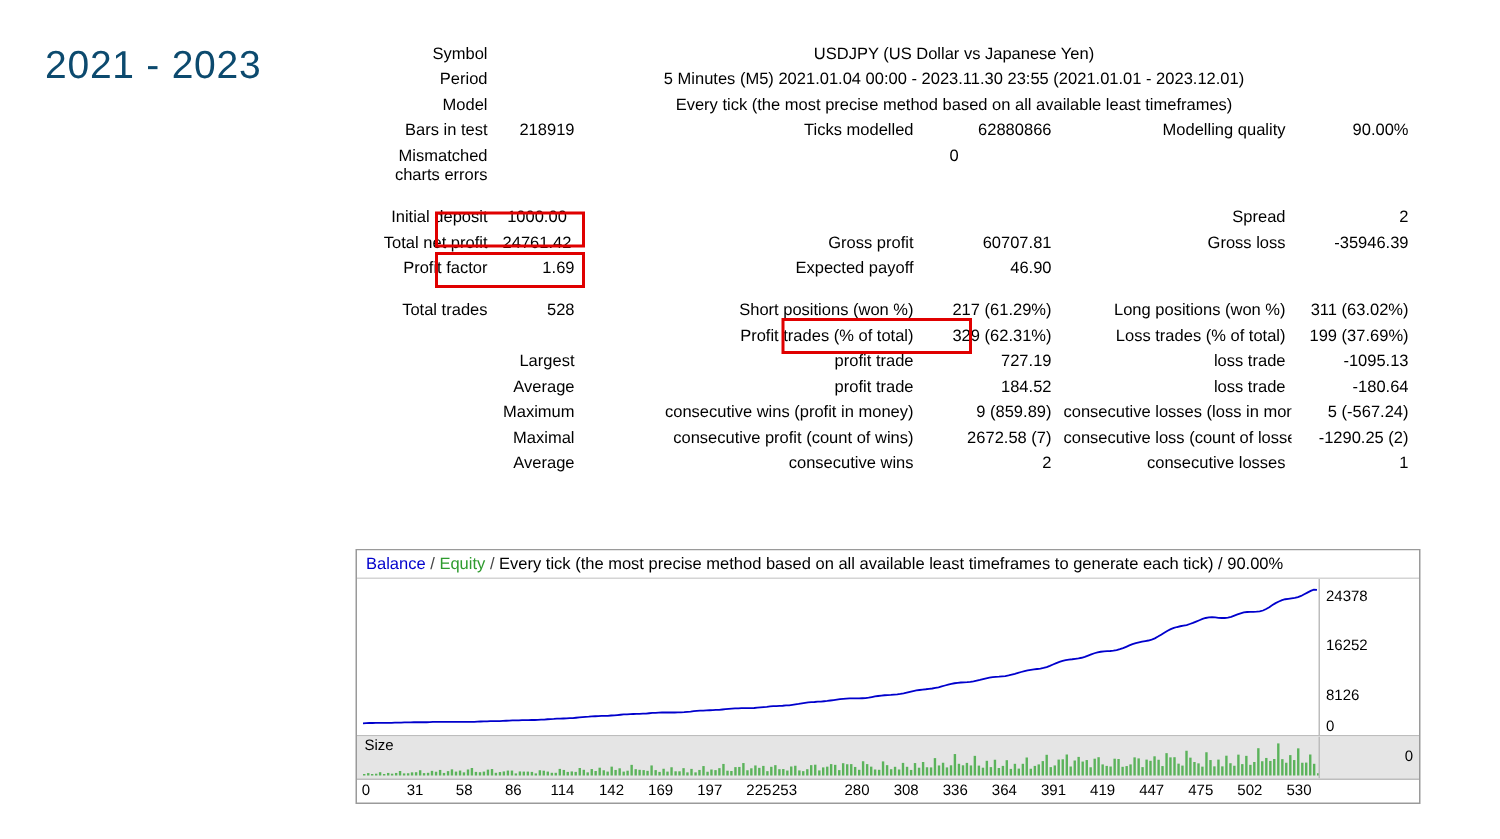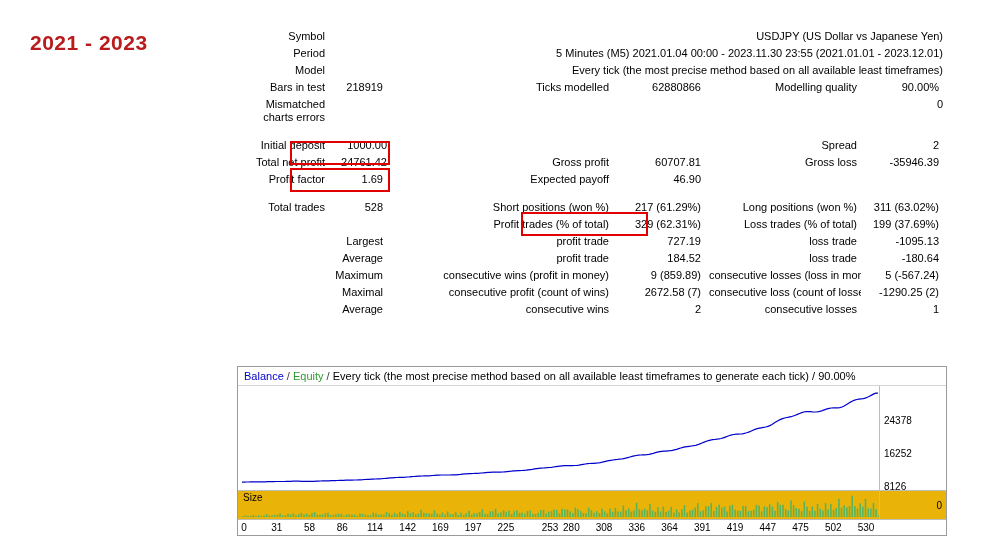--- a/index.html
+++ b/index.html
@@ -15,23 +15,23 @@
     color: #000000;
     overflow: hidden;
   }
 
   
   #headline {
     position: absolute;
     left: 30px;
     top: 28px;
     width: 195px;
-    color: #b91c1c;
-    font-weight: bold;
-    font-size: 21px;
+    color: #0c4a6e;
+    font-weight: normal;
+    font-size: 26px;
     line-height: 30px;
     letter-spacing: 0.5px;
   }
   #headline div { white-space: nowrap; }
 
   
   #report {
     position: absolute;
     left: 237px;
     top: 28px;
@@ -44,21 +44,21 @@
     table-layout: fixed;
   }
   table.rep td {
     padding: 2px 4px 2px 0;
     vertical-align: top;
     line-height: 13px;
     white-space: nowrap;
     overflow: hidden;
   }
   .lbl   { text-align: right; }
-  .val   { text-align: right; }
+  .val   { text-align: center; }
   .val-r { text-align: right; padding-right: 8px !important; }
   .wrapcell { white-space: normal !important; }
 
   
   col.c1 { width: 92px; }
   col.c2 { width: 62px; }
   col.c3 { width: 222px; }
   col.c4 { width: 96px; }
   col.c5 { width: 152px; }
   col.c6 { width: 86px; }
@@ -122,27 +122,26 @@
     border-left: 1px solid #bdbdbd;
     background: #ffffff;
   }
   #yaxis .ytick {
     position: absolute;
     left: 4px;
     font-size: 10px;
     color: #000;
     transform: translateY(-50%);
     white-space: nowrap;
-    margin-top: 22px;
   }
 
   #size-row {
     position: relative;
     height: 28px;
-    background: #eab308;
+    background: #e5e5e5;
     overflow: hidden;
     border-bottom: 1px solid #bdbdbd;
   }
   #size-label {
     position: absolute;
     left: 5px; top: 1px;
     font-size: 10px;
     color: #000;
     z-index: 3;
   }
@@ -594,21 +593,21 @@
     <div id="xaxis-inner">
         <span class="xtick" style="left: 6px;">0</span>
         <span class="xtick" style="left: 38.7368px;">31</span>
         <span class="xtick" style="left: 71.4737px;">58</span>
         <span class="xtick" style="left: 104.211px;">86</span>
         <span class="xtick" style="left: 136.947px;">114</span>
         <span class="xtick" style="left: 169.684px;">142</span>
         <span class="xtick" style="left: 202.421px;">169</span>
         <span class="xtick" style="left: 235.158px;">197</span>
         <span class="xtick" style="left: 267.895px;">225</span>
-        <span class="xtick" style="left: 312px;">253</span>
+        <span class="xtick" style="left: 285px;">253</span>
         <span class="xtick" style="left: 333.368px;">280</span>
         <span class="xtick" style="left: 366.105px;">308</span>
         <span class="xtick" style="left: 398.842px;">336</span>
         <span class="xtick" style="left: 431.579px;">364</span>
         <span class="xtick" style="left: 464.316px;">391</span>
         <span class="xtick" style="left: 497.053px;">419</span>
         <span class="xtick" style="left: 529.789px;">447</span>
         <span class="xtick" style="left: 562.526px;">475</span>
         <span class="xtick" style="left: 595.263px;">502</span>
         <span class="xtick" style="left: 628px;">530</span>

